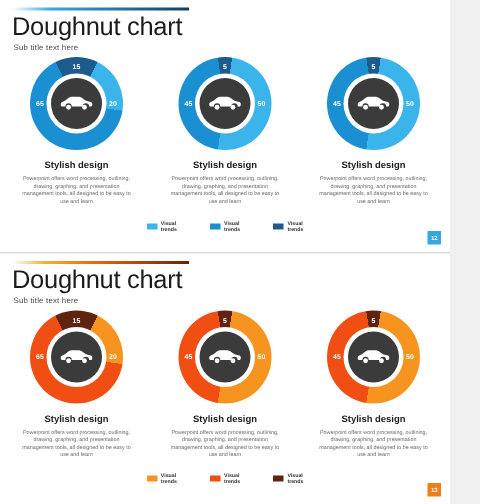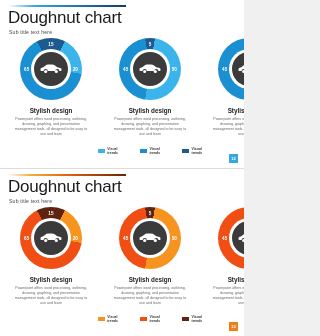--- a/index.html
+++ b/index.html
@@ -8,21 +8,21 @@
     background: #f0f0f0;
   }
   body {
     width: 300px;
     height: 336px;
     font-family: "Liberation Sans", sans-serif;
     overflow: hidden;
   }
   .slide {
     position: relative;
-    width: 244px;
+    width: 300px;
     height: 168px;
     background: #ffffff;
     box-sizing: border-box;
     overflow: hidden;
   }
   .slide.second {
     border-top: 1px solid #dcdcdc;
   }
   .accent-bar {
     position: absolute;

